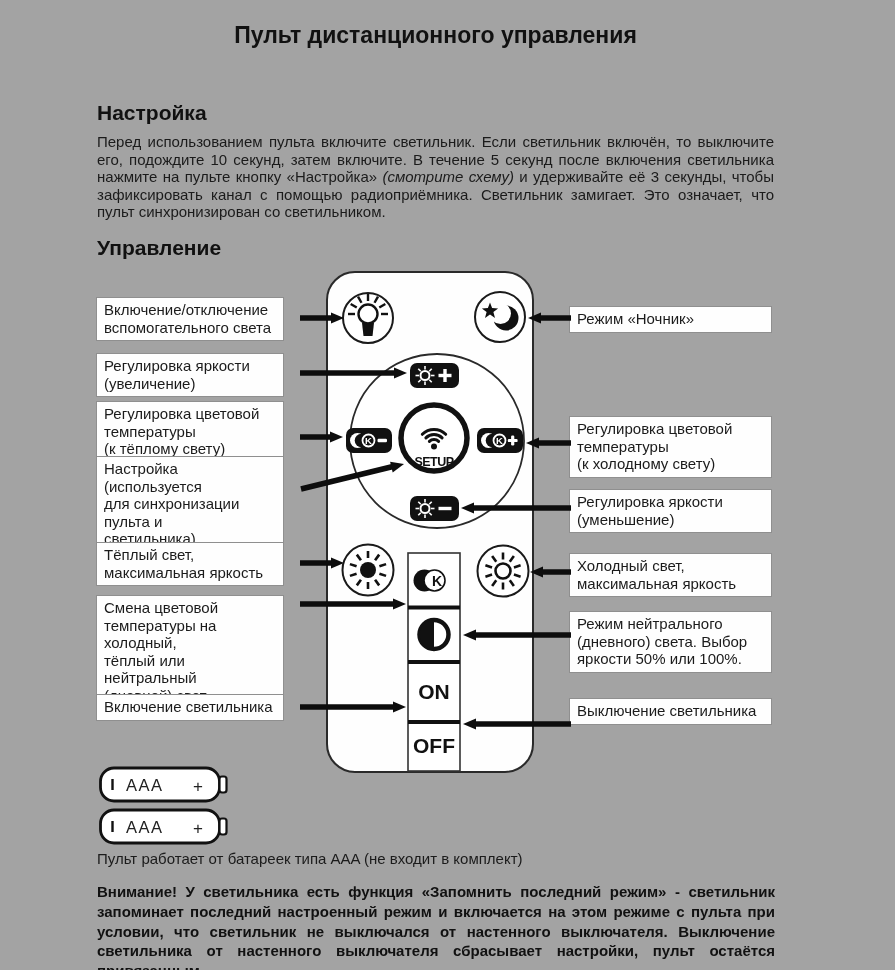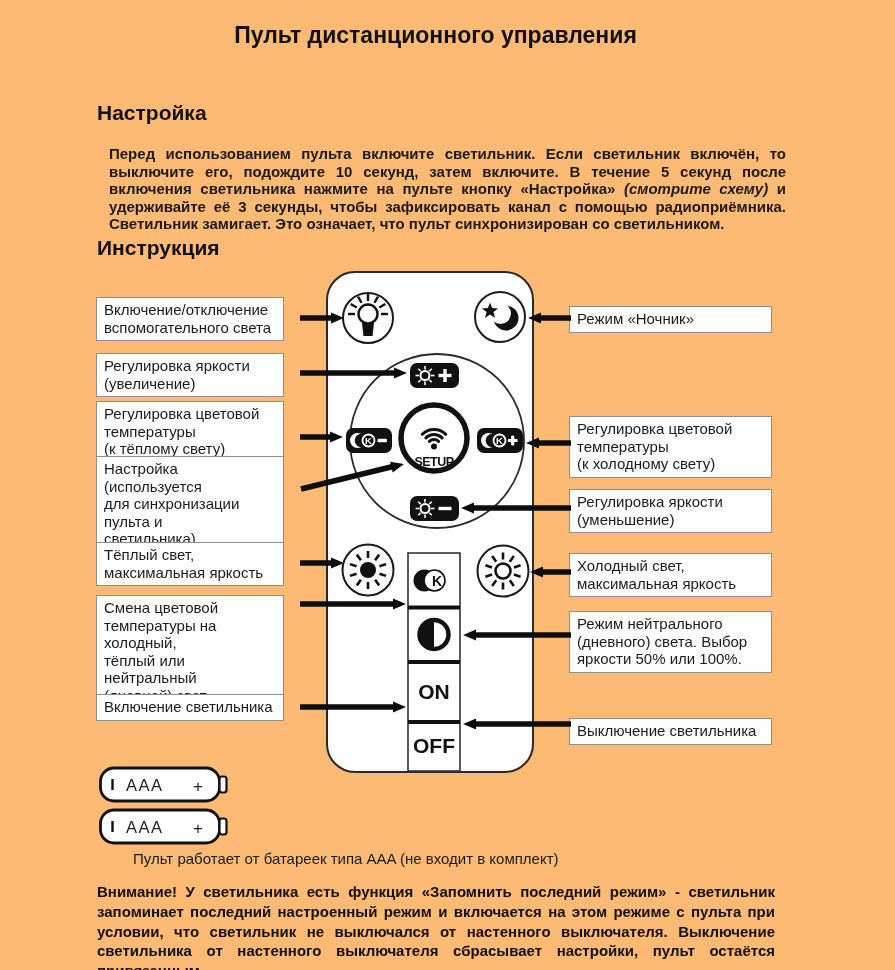--- a/index.html
+++ b/index.html
@@ -1,59 +1,59 @@
 <!DOCTYPE html>
 <html><head>
 <meta charset="utf-8">
 <style>
   html,body{margin:0;padding:0;background:#fff;}
   .canvas{
-    position:relative;width:895px;height:970px;background:#fdba74;
+    position:relative;width:895px;height:970px;background:#a3a3a3;
     font-family:"Liberation Sans", sans-serif;color:#151515;overflow:hidden;
   }
   .page-title{
     position:absolute;left:97px;top:21px;width:677px;text-align:center;
     font-size:23px;line-height:28px;font-weight:bold;color:#111;
   }
   .sect-h{
     position:absolute;left:97px;font-size:21px;font-weight:bold;color:#111;
   }
   .body-par{
     position:absolute;left:97px;width:677px;font-size:15px;line-height:17.6px;
-    text-align:justify;color:#1b1b1b;margin:12px;font-weight:bold;
+    text-align:justify;color:#1b1b1b;margin:0;
   }
   .callout{
     position:absolute;box-sizing:border-box;background:#fefefe;
     border:1.5px solid #8f8f8f;padding:3px 7px 4px 7px;
     font-size:15px;line-height:17.5px;white-space:pre-line;color:#1b1b1b;
   }
   .callout.l{left:96px;width:188px;}
   .callout.r{left:569px;width:203px;}
   .art{position:absolute;left:0;top:0;pointer-events:none;}
   .art [data-interactable="true"]{pointer-events:auto;}
-  .bat-note{position:absolute;left:97px;top:850px;font-size:15px;color:#1b1b1b;margin-left:36px;}
+  .bat-note{position:absolute;left:97px;top:850px;font-size:15px;color:#1b1b1b;}
   .warning{
     position:absolute;left:97px;top:882px;width:678px;font-size:15px;
     line-height:19.8px;font-weight:bold;text-align:justify;color:#111;
   }
 </style>
 </head>
 <body>
 
 <div class="canvas" data-interactable="false">
 
   <div class="page-title" data-interactable="false">
     <div data-interactable="false">Пульт дистанционного управления</div>
   </div>
 
   <div class="sect-h" style="top:101px" data-interactable="false">Настройка</div>
 
   <p class="body-par" style="top:133px" data-interactable="false"><span data-interactable="false">Перед использованием пульта включите светильник. Если светильник включён, то выключите его, подождите 10 секунд, затем включите. В течение 5 секунд после включения светильника нажмите на пульте кнопку «Настройка» </span><i data-interactable="false">(смотрите схему)</i><span data-interactable="false"> и удерживайте её 3 секунды, чтобы зафиксировать канал с помощью радиоприёмника. Светильник замигает. Это означает, что пульт синхронизирован со светильником.</span></p>
 
-  <div class="sect-h" style="top:236px" data-interactable="false">Инструкция</div>
+  <div class="sect-h" style="top:236px" data-interactable="false">Управление</div>
 
   <div class="callout l" style="top:297px" data-interactable="false">Включение/отключение
 вспомогательного света</div>
   <div class="callout l" style="top:353px" data-interactable="false">Регулировка яркости
 (увеличение)</div>
   <div class="callout l" style="top:401px" data-interactable="false">Регулировка цветовой
 температуры
 (к тёплому свету)</div>
   <div class="callout l" style="top:456px" data-interactable="false">Настройка (используется
 для синхронизации пульта и
@@ -70,21 +70,21 @@
   <div class="callout r" style="top:416px" data-interactable="false">Регулировка цветовой
 температуры
 (к холодному свету)</div>
   <div class="callout r" style="top:489px" data-interactable="false">Регулировка яркости
 (уменьшение)</div>
   <div class="callout r" style="top:553px" data-interactable="false">Холодный свет,
 максимальная яркость</div>
   <div class="callout r" style="top:611px" data-interactable="false">Режим нейтрального
 (дневного) света. Выбор
 яркости 50% или 100%.</div>
-  <div class="callout r" style="top:718px" data-interactable="false">Выключение светильника</div>
+  <div class="callout r" style="top:698px" data-interactable="false">Выключение светильника</div>
 
   <svg class="art" width="895" height="970" viewBox="0 0 895 970" data-interactable="false">
 
     <rect x="327" y="272" width="206" height="500" rx="28" fill="#fefefe" stroke="#2a2a2a" stroke-width="2" data-interactable="false"></rect>
 
     <g data-interactable="true">
       <circle cx="368" cy="318" r="25" fill="#fff" stroke="#1a1a1a" stroke-width="2"></circle>
       <g data-interactable="false" stroke="#111" stroke-width="2.4">
         <circle cx="368" cy="314" r="9.5" fill="#fff"></circle>
         <g>

